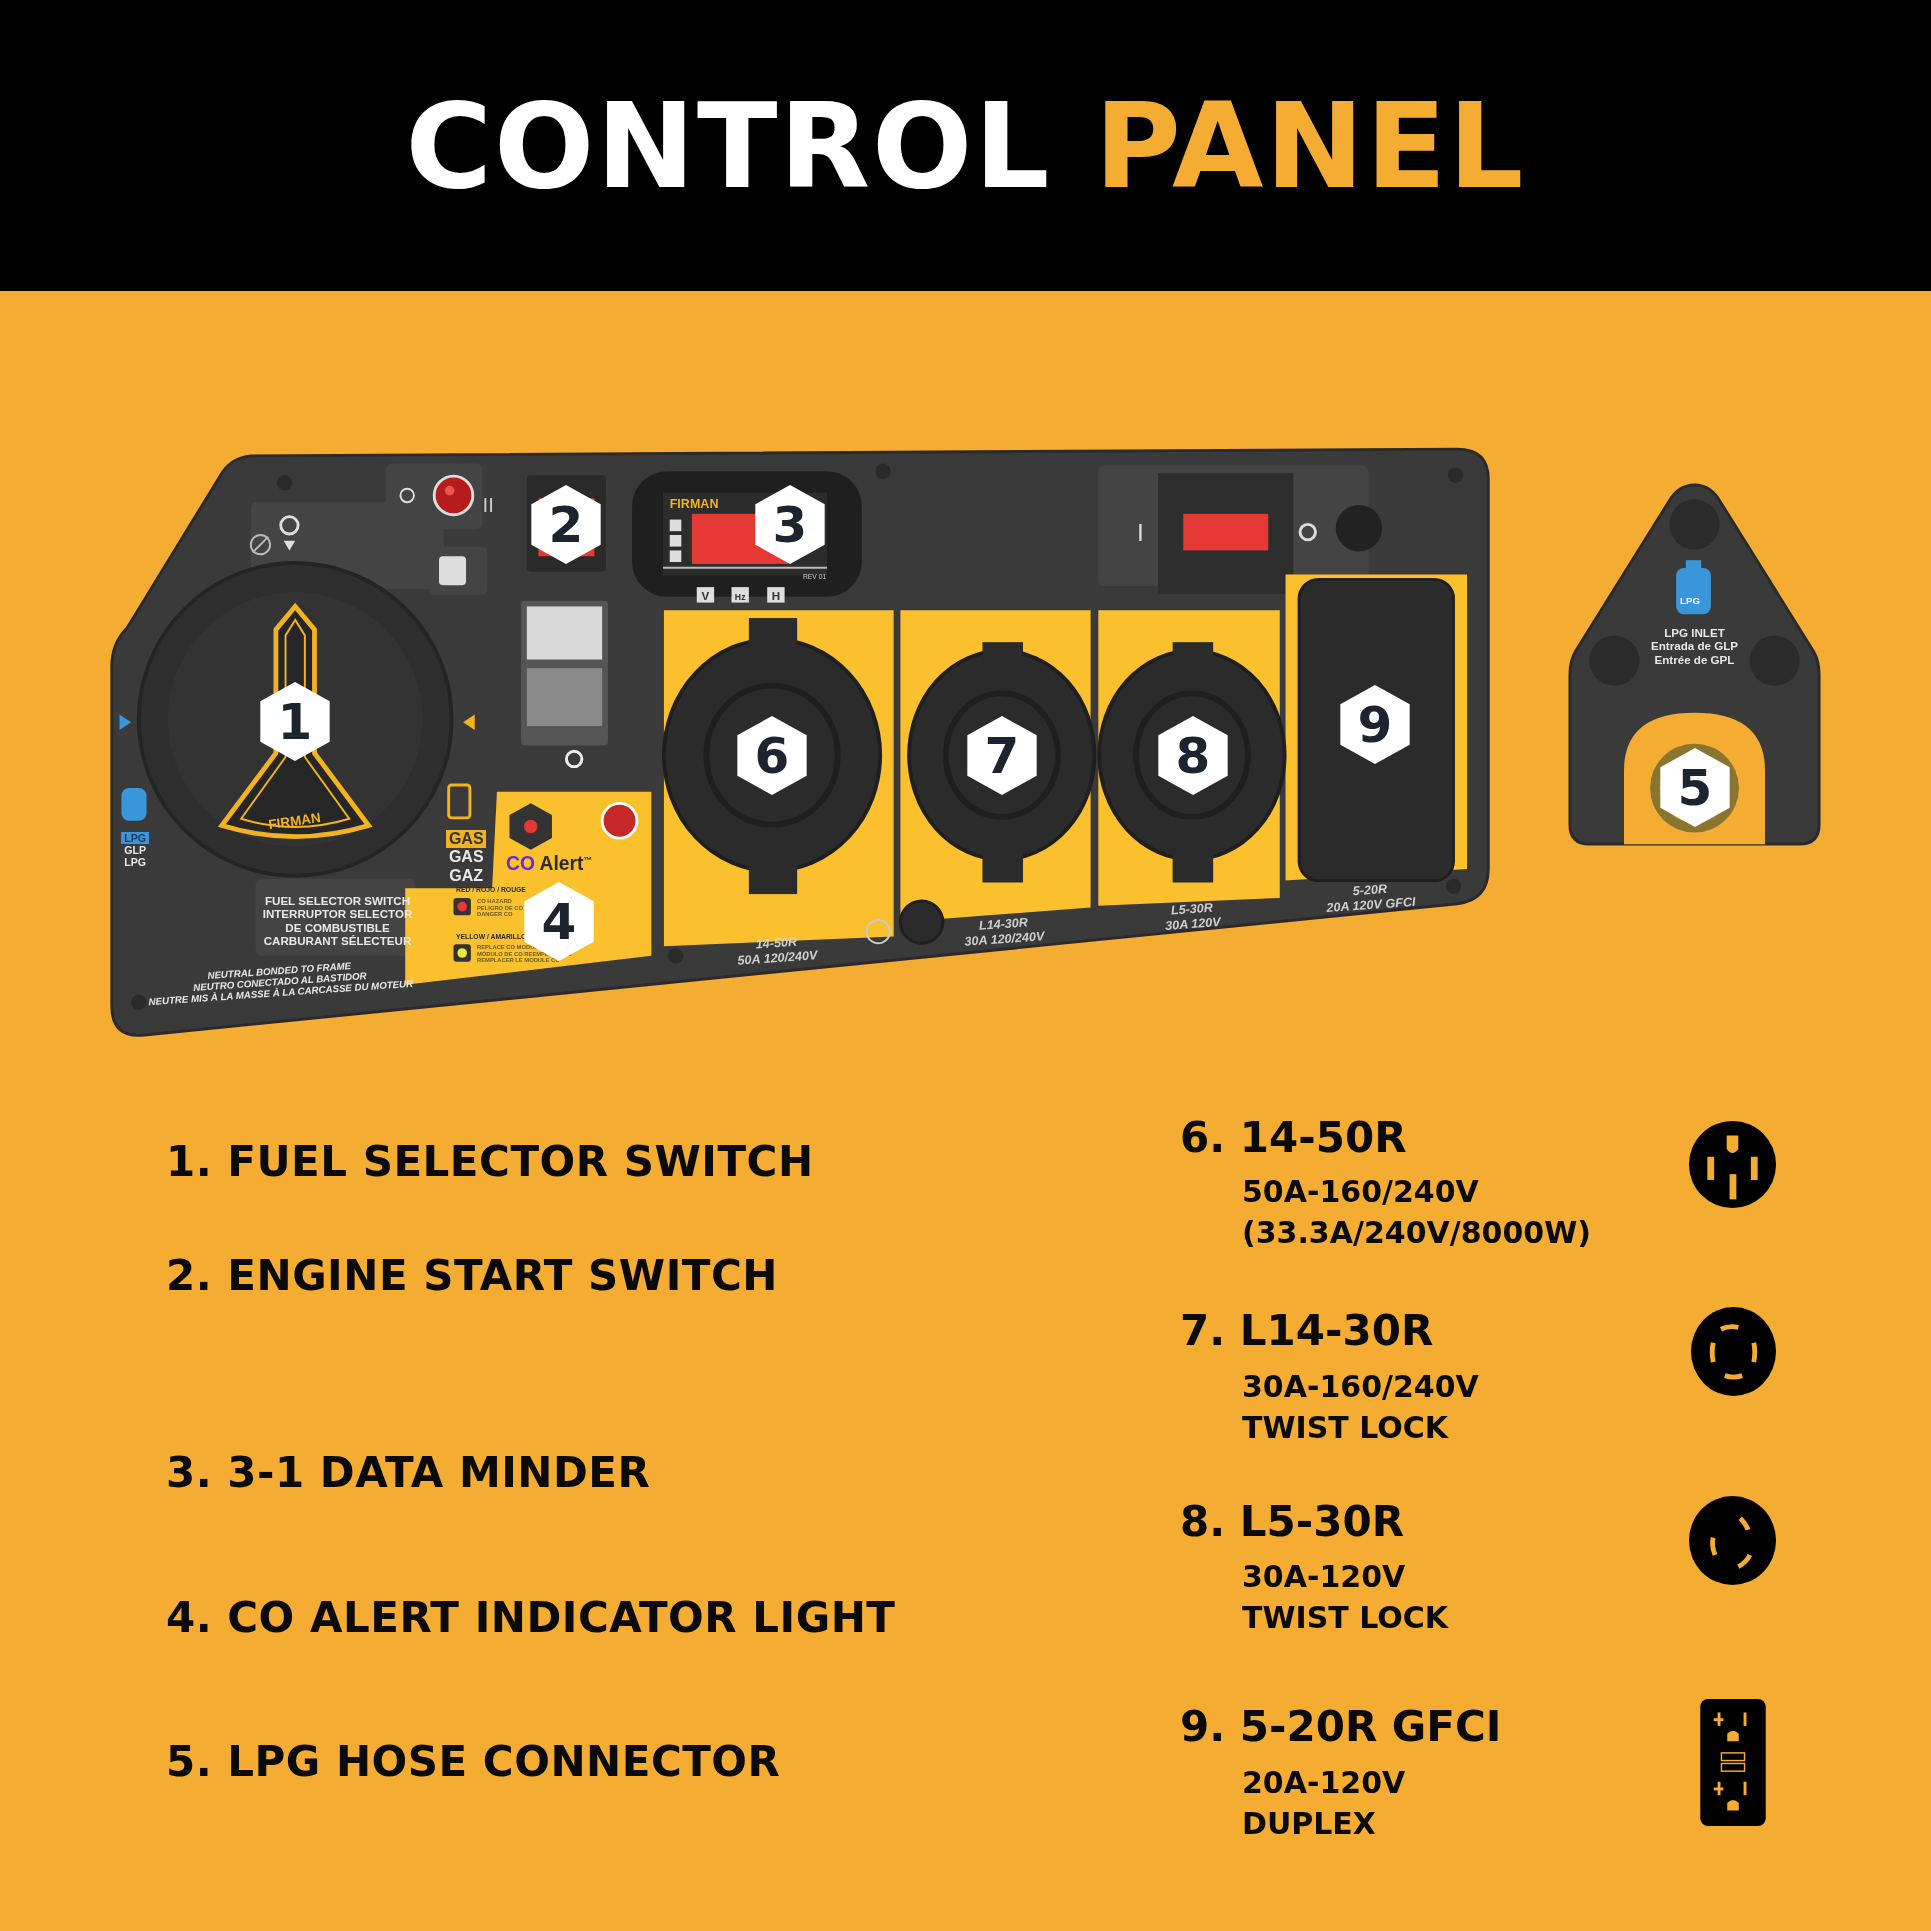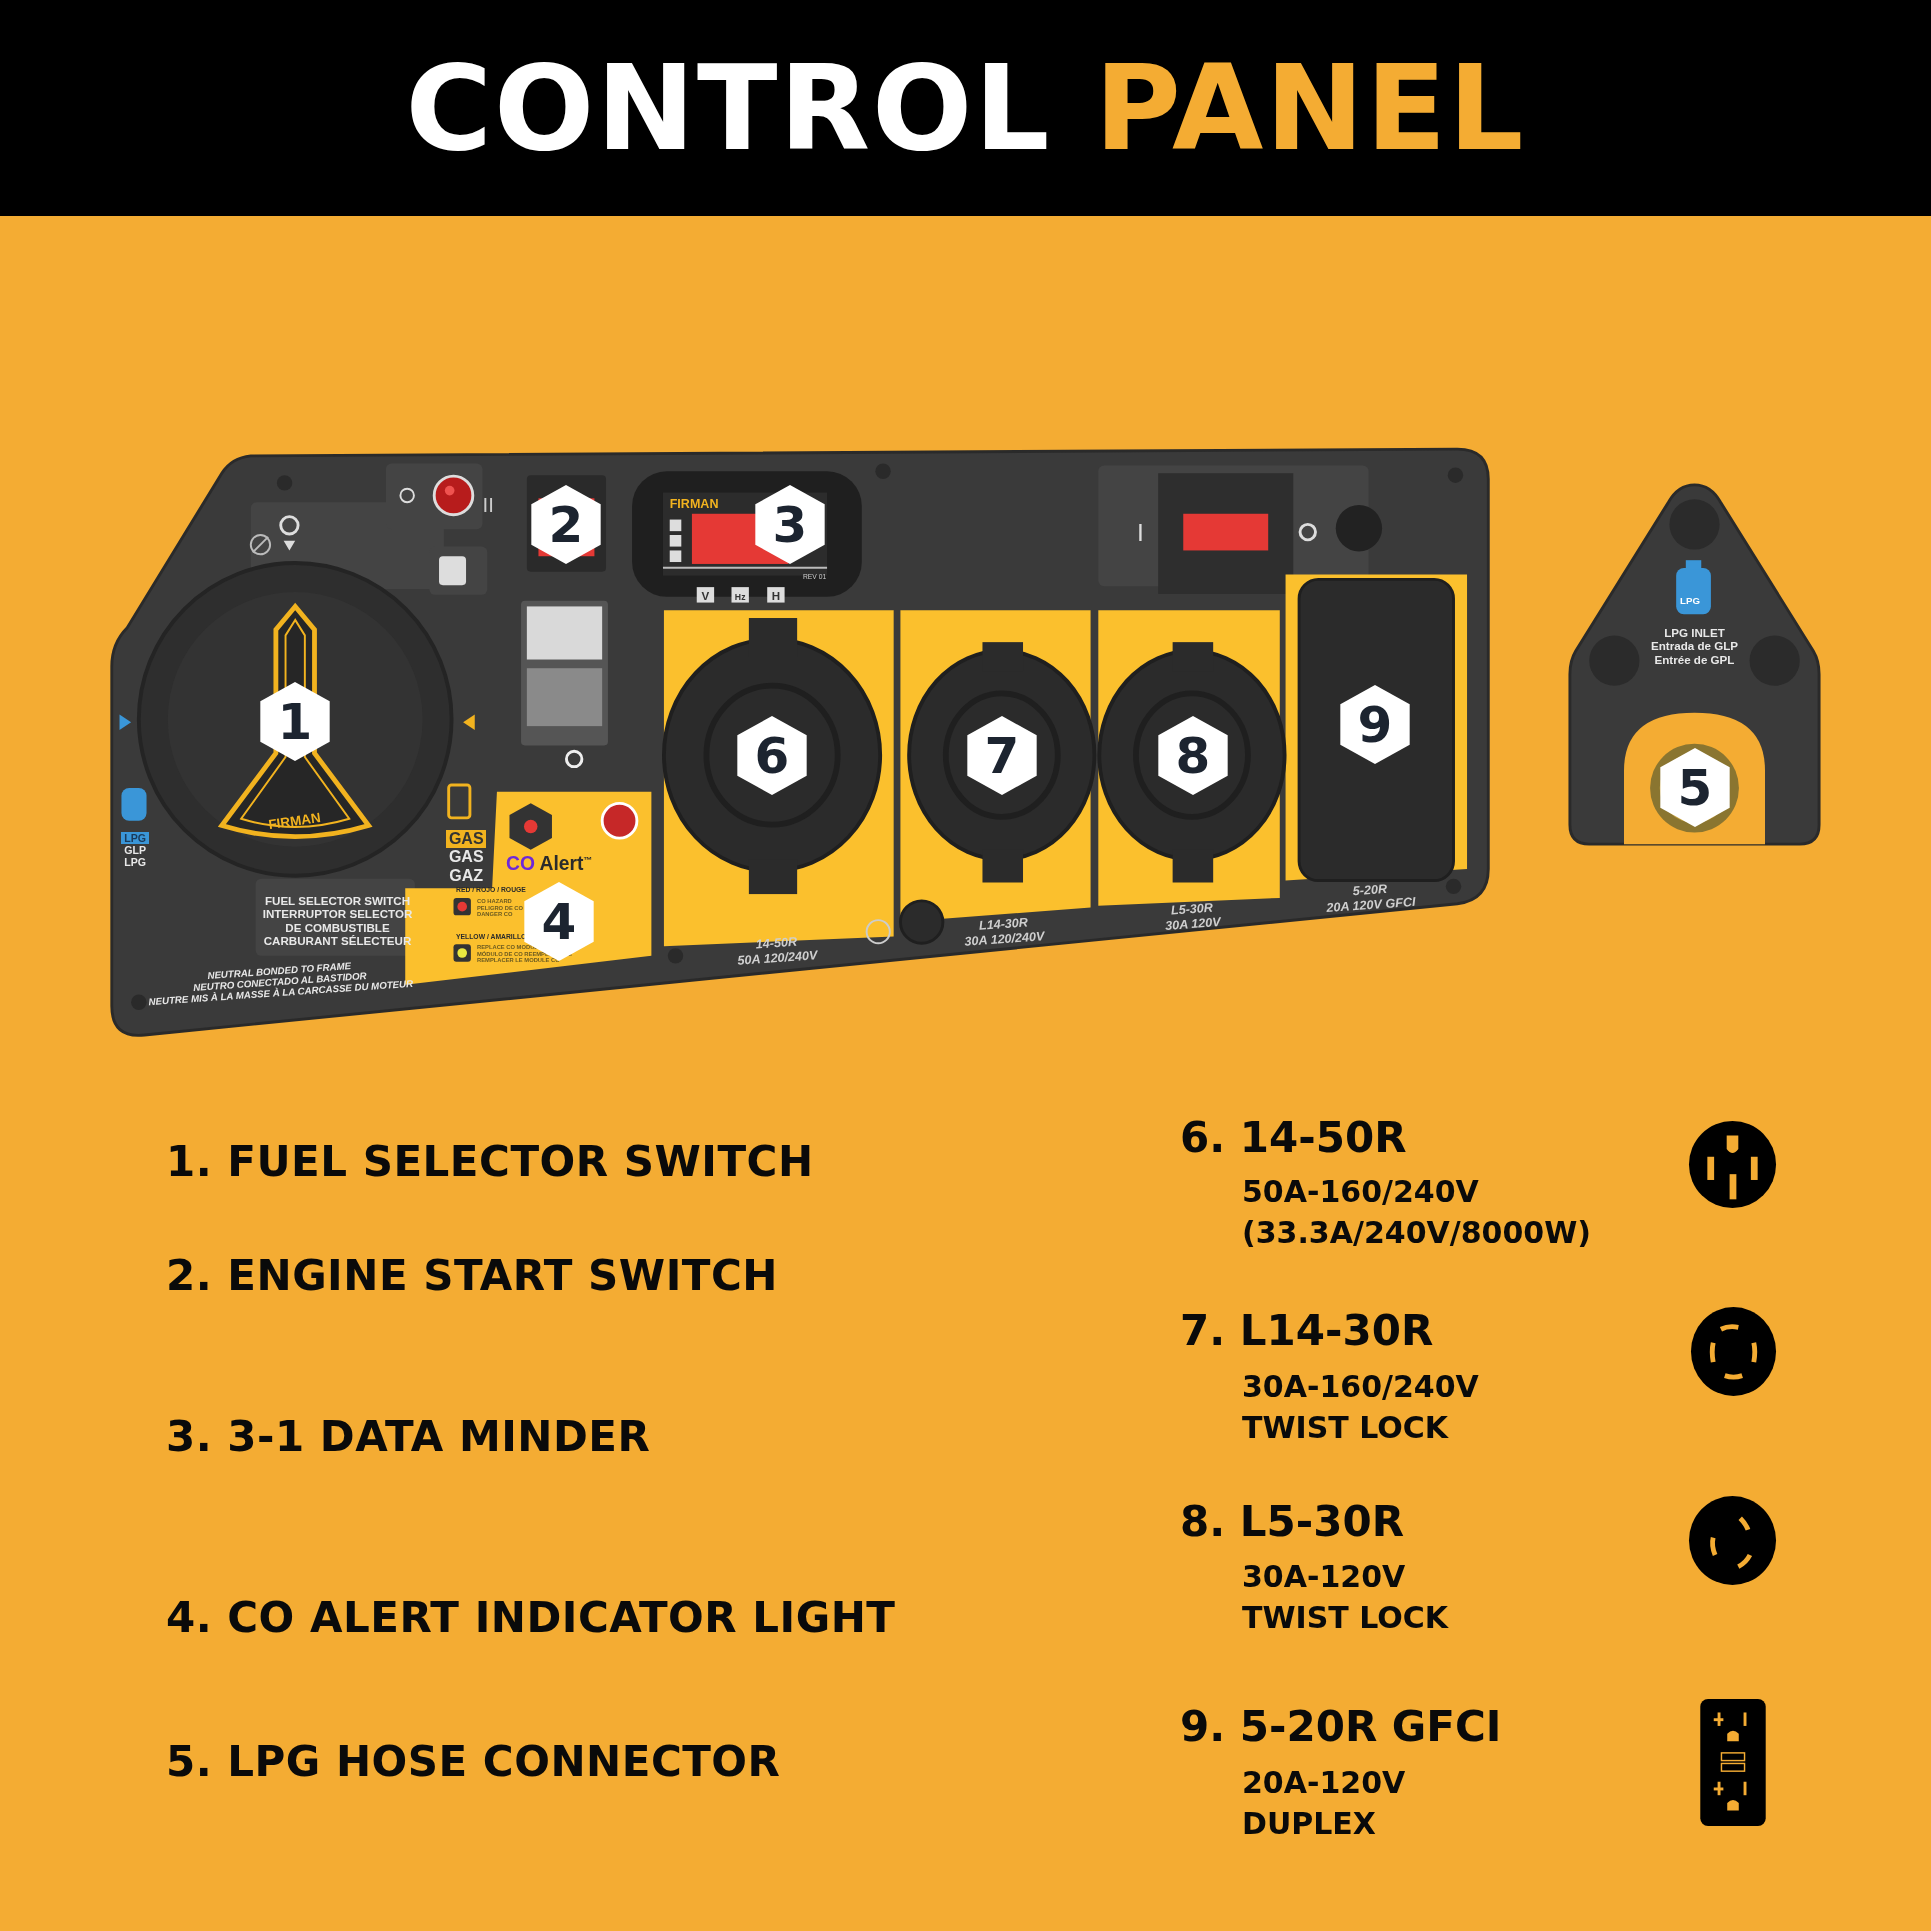--- a/index.html
+++ b/index.html
@@ -1,17 +1,17 @@
 <!DOCTYPE html>
 <html><head>
 <meta charset="utf-8">
 <style>
   html, body { margin:0; padding:0; }
   body { width:1931px; height:1931px; position:relative; overflow:hidden; background:#F4AC33; font-family:"DejaVu Sans", sans-serif; }
-  .header { position:absolute; left:0; top:0; width:1931px; height:216px; background:#000; display:flex; align-items:center; justify-content:center; }
+  .header { position:absolute; left:0; top:0; width:1931px; height:291px; background:#000; display:flex; align-items:center; justify-content:center; }
   .title { font-family:"DejaVu Sans", sans-serif; font-weight:bold; font-size:118px; letter-spacing:1.9px; line-height:1; }
   .title .w { color:#ffffff; }
   .title .y { color:#F4AC33; }
 
   
   .panel-wrap { position:absolute; left:106px; top:444px; width:1390px; height:599px; }
   .panel-svg { position:absolute; left:0; top:0; }
   .hex { position:absolute; width:70px; height:79px; display:flex; align-items:center; justify-content:center; }
   .hex svg { position:absolute; left:0; top:0; }
   .hex span { position:relative; font-weight:bold; font-size:50px; color:#1c2430; font-family:"DejaVu Sans", sans-serif; }
@@ -270,21 +270,21 @@
   <div class="hex" style="left:94px; top:267px;">
     <svg width="70" height="79" viewBox="0 0 72 82">
         <polygon points="36,0 72,20 72,62 36,82 0,62 0,20" fill="#fff"></polygon>
       </svg>
     <span>5</span>
   </div>
 </div>
 
 <div class="li" style="top:1137px;">1. FUEL SELECTOR SWITCH</div>
 <div class="li" style="top:1251px;">2. ENGINE START SWITCH</div>
-<div class="li" style="top:1412px;">3. 3-1 DATA MINDER</div>
+<div class="li" style="top:1448px;">3. 3-1 DATA MINDER</div>
 <div class="li" style="top:1593px;">4. CO ALERT INDICATOR LIGHT</div>
 <div class="li" style="top:1737px;">5. LPG HOSE CONNECTOR</div>
 
 <div class="ri-title" style="top:1113px;">6. 14-50R</div>
 <div class="ri-sub" style="top:1171px;">
   <div>50A-160/240V</div>
   <div>(33.3A/240V/8000W)</div>
 </div>
 <div class="ri-icon" style="left:1688px; top:1120px;">
   <svg width="89" height="89" viewBox="0 0 92 92">

